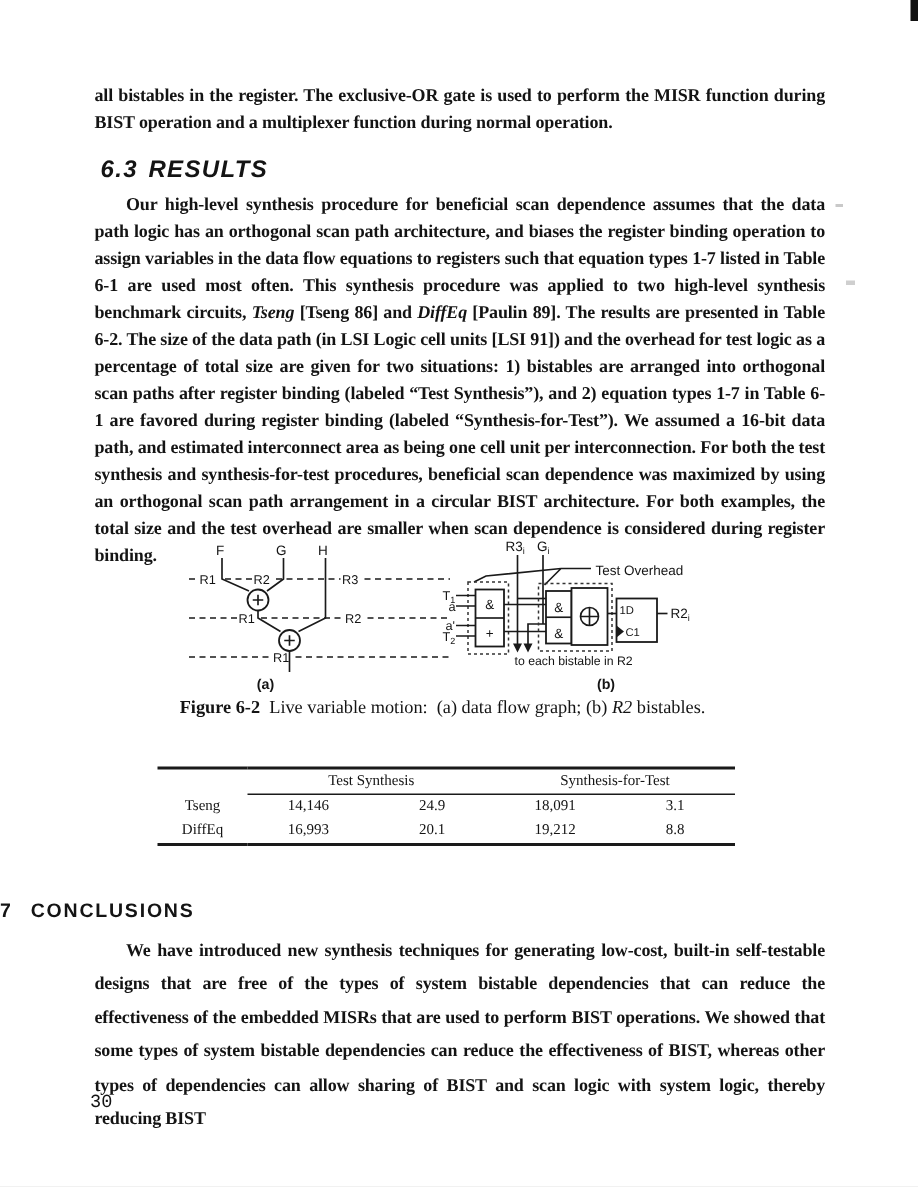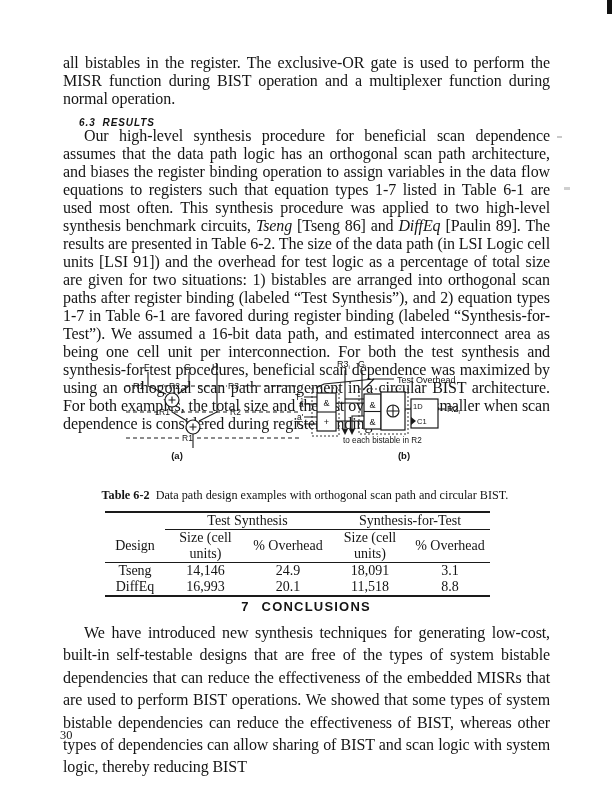--- a/index.html
+++ b/index.html
@@ -7,65 +7,66 @@
     position:relative;
     width:612px;height:791px;
     background:#ffffff;
     margin:0 auto;
     overflow:hidden;
     font-family:"Liberation Serif", serif;
     color:#141414;
   }
   .abs{position:absolute;}
   .body-text{
-    font-size:16px;
+    font-size:12px;
     letter-spacing:-0.1px;
     text-align:justify;
     line-height:18px;
     width:487px;left:63px;
     margin:0;
+    font-weight:bold;
   }
   .wide-leading{line-height:22.4px;}
   .indent > span:first-child::before{content:"";display:inline-block;width:21px;}
   .it{font-style:italic;}
   .bd{font-weight:bold;}
   h2.sec-head{
     font-family:"Liberation Sans", sans-serif;
     font-weight:bold;font-size:13px;
     letter-spacing:1.2px;
-    margin:0;text-align:center;width:612px;left:0;
+    margin:0;text-align:left;width:612px;left:0;
   }
   h2.sec-head .num{margin-right:12px;}
   h3.sub-head{
     font-family:"Liberation Sans", sans-serif;
     font-style:italic;font-weight:bold;
-    font-size:10px;letter-spacing:0.9px;
-    margin:16px;left:63px;
+    font-size:16px;letter-spacing:0.9px;
+    margin:4px;left:63px;
   }
   h3.sub-head .num{margin-right:7px;}
   .fig-caption{
     font-size:12.2px;margin:0;left:40px;width:510px;text-align:center;
     white-space:pre-wrap;
   }
   .tbl-caption{
     font-size:12.2px;margin:0;left:40px;width:530px;text-align:center;
     white-space:pre-wrap;
   }
   table.data{
     border-collapse:collapse;
     left:105px;top:511px;width:385px;
     font-family:"Liberation Serif", serif;
-    font-size:14px;
+    font-size:10px;
     border-top:2.3px solid #1a1a1a;
     border-bottom:2.3px solid #1a1a1a;
   }
   table.data td{text-align:center;padding:0;height:16px;line-height:16px;}
   tr.grp td.grp-cell{border-bottom:1px solid #1a1a1a;}
   tr.cols td{border-bottom:1.4px solid #1a1a1a;height:17px;}
-  .pageno{font-size:12.4px;left:60px;}
+  .pageno{font-size:12.4px;left:60px;font-family:Liberation Mono, monospace;}
   .corner-mark{left:607px;top:0;width:5px;height:14px;background:#111;}
   .speck1{left:557px;top:136px;width:5px;height:2px;background:#c9c9c9;}
   .speck2{left:564px;top:187px;width:6px;height:3px;background:#cfcfcf;}
   svg.figure-layer{left:0;top:0;pointer-events:none;}
   svg .wire{stroke:#1a1a1a;stroke-width:1.1;fill:none;}
   svg .dash{stroke:#1a1a1a;stroke-width:1.1;fill:none;stroke-dasharray:4 3;}
   svg .boxd{stroke:#333;stroke-width:1;fill:none;stroke-dasharray:2 2;}
   svg .boxs{stroke:#1a1a1a;stroke-width:1.2;fill:#fff;}
   svg .arrow{fill:#1a1a1a;stroke:none;}
   svg text{font-family:"Liberation Sans", sans-serif;fill:#141414;}
@@ -168,56 +169,49 @@
       <path class="arrow" d="M411,417 L416,421 L411,425 Z"></path>
       <text class="ff" x="417" y="424">C1</text>
       <path class="wire" d="M438,409 H445"></path>
       <text class="lab" x="447" y="412"><tspan>R2</tspan><tspan class="sub" dy="2">i</tspan></text>
 
       <text class="note" x="343" y="443">to each bistable in R2</text>
       <text class="sublabel" x="404" y="459">(b)</text>
     </g>
   </svg>
 
-
-  <p class="abs tbl-caption" style="top:488px;"><span class="bd">Table 6-2</span><span>  Data path design examples with orthogonal scan path and circular BIST.</span></p>
+  <p class="abs fig-caption" style="top:464px;"><span class="bd">Figure 6-2</span><span>  Live variable motion:  (a) data flow graph; (b) </span><span class="it">R2</span><span> bistables.</span></p>
+
 
   <table class="abs data">
     <colgroup>
       <col style="width:60px">
         <col style="width:81px">
         <col style="width:84px">
         <col style="width:80px">
         <col style="width:80px">
     </colgroup>
     <tbody>
       <tr class="grp">
         <td></td>
         <td class="grp-cell" colspan="2">Test Synthesis</td>
         <td class="grp-cell" colspan="2">Synthesis-for-Test</td>
       </tr>
-      <tr class="cols">
-        <td>Design</td>
-        <td>Size (cell units)</td>
-        <td>% Overhead</td>
-        <td>Size (cell units)</td>
-        <td>% Overhead</td>
-      </tr>
       <tr>
         <td>Tseng</td>
         <td>14,146</td>
         <td>24.9</td>
         <td>18,091</td>
         <td>3.1</td>
       </tr>
       <tr>
         <td>DiffEq</td>
         <td>16,993</td>
         <td>20.1</td>
-        <td>11,518</td>
+        <td>19,212</td>
         <td>8.8</td>
       </tr>
     </tbody>
   </table>
 
   <h2 class="abs sec-head" style="top:599px;"><span class="num">7</span><span>CONCLUSIONS</span></h2>
 
   <p class="abs body-text wide-leading indent" style="top:622px;"><span>We have introduced new synthesis techniques for generating low-cost, built-in self-testable designs that are free of the types of system bistable dependencies that can reduce the effectiveness of the embedded MISRs that are used to perform BIST operations.  We showed that some types of system bistable dependencies can reduce the effectiveness of BIST, whereas other types of dependencies can allow sharing of BIST and scan logic with system logic, thereby reducing BIST</span></p>
 
   <div class="abs pageno" style="top:728px;">30</div>

